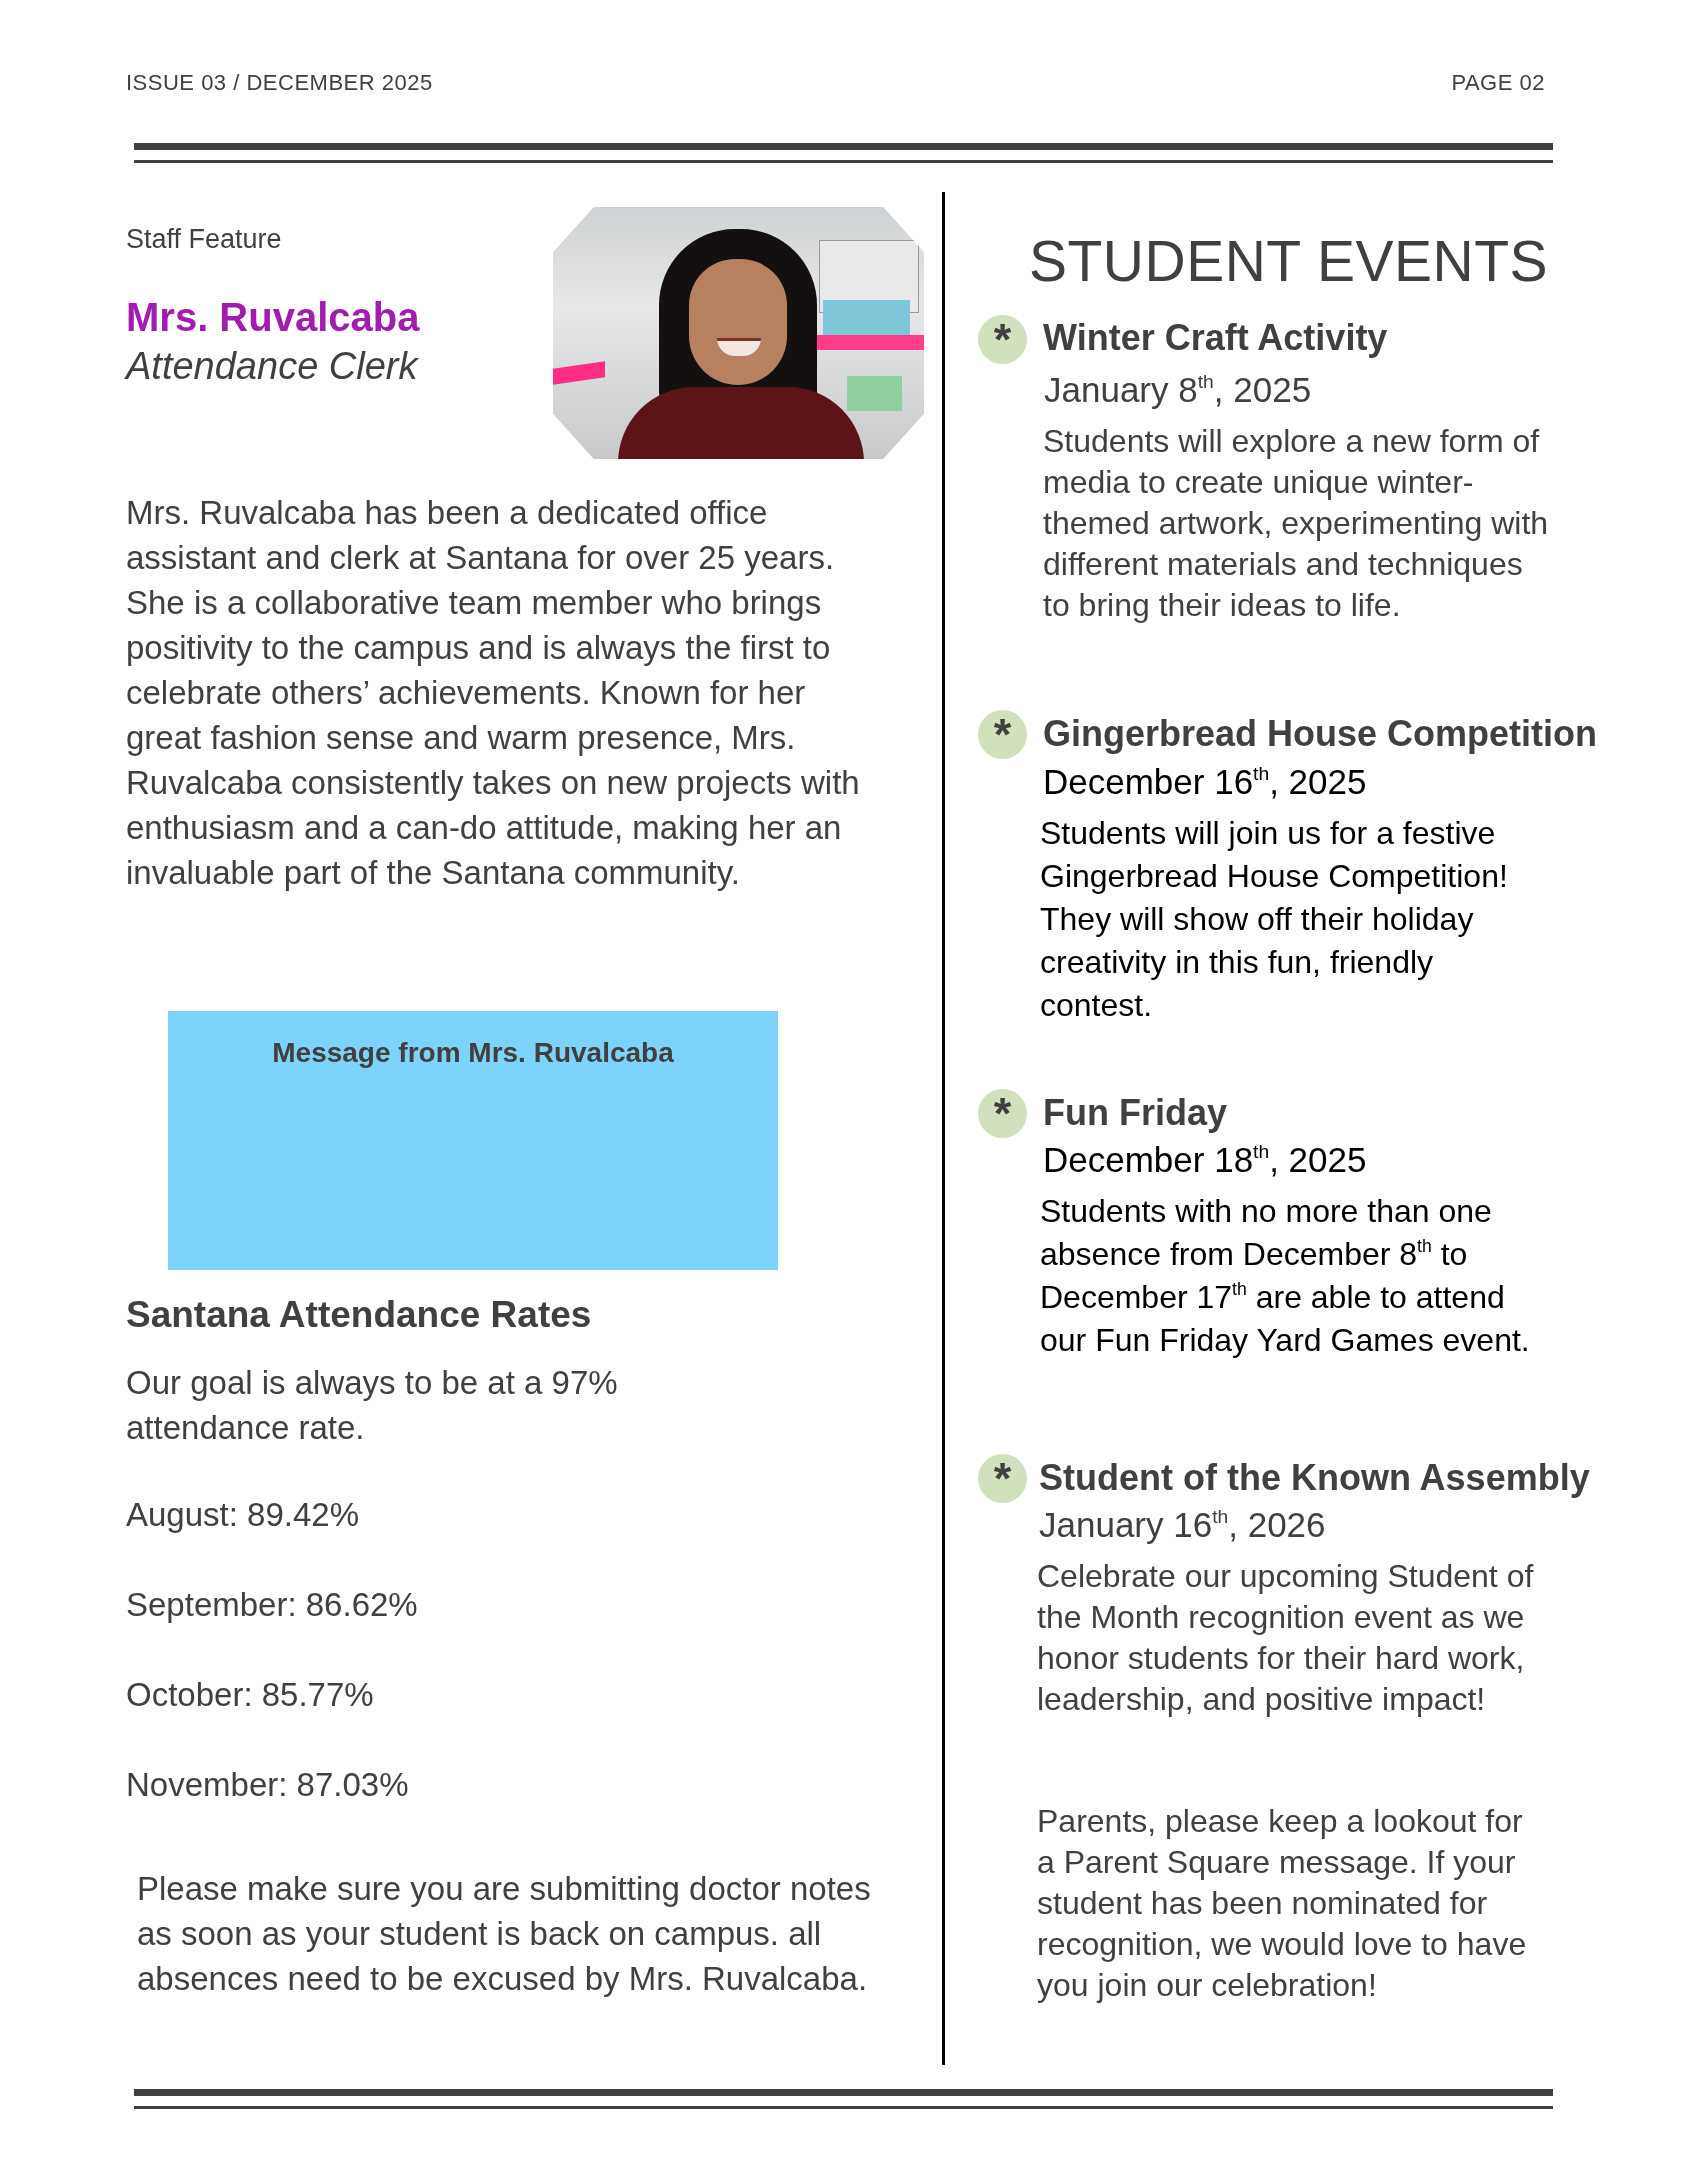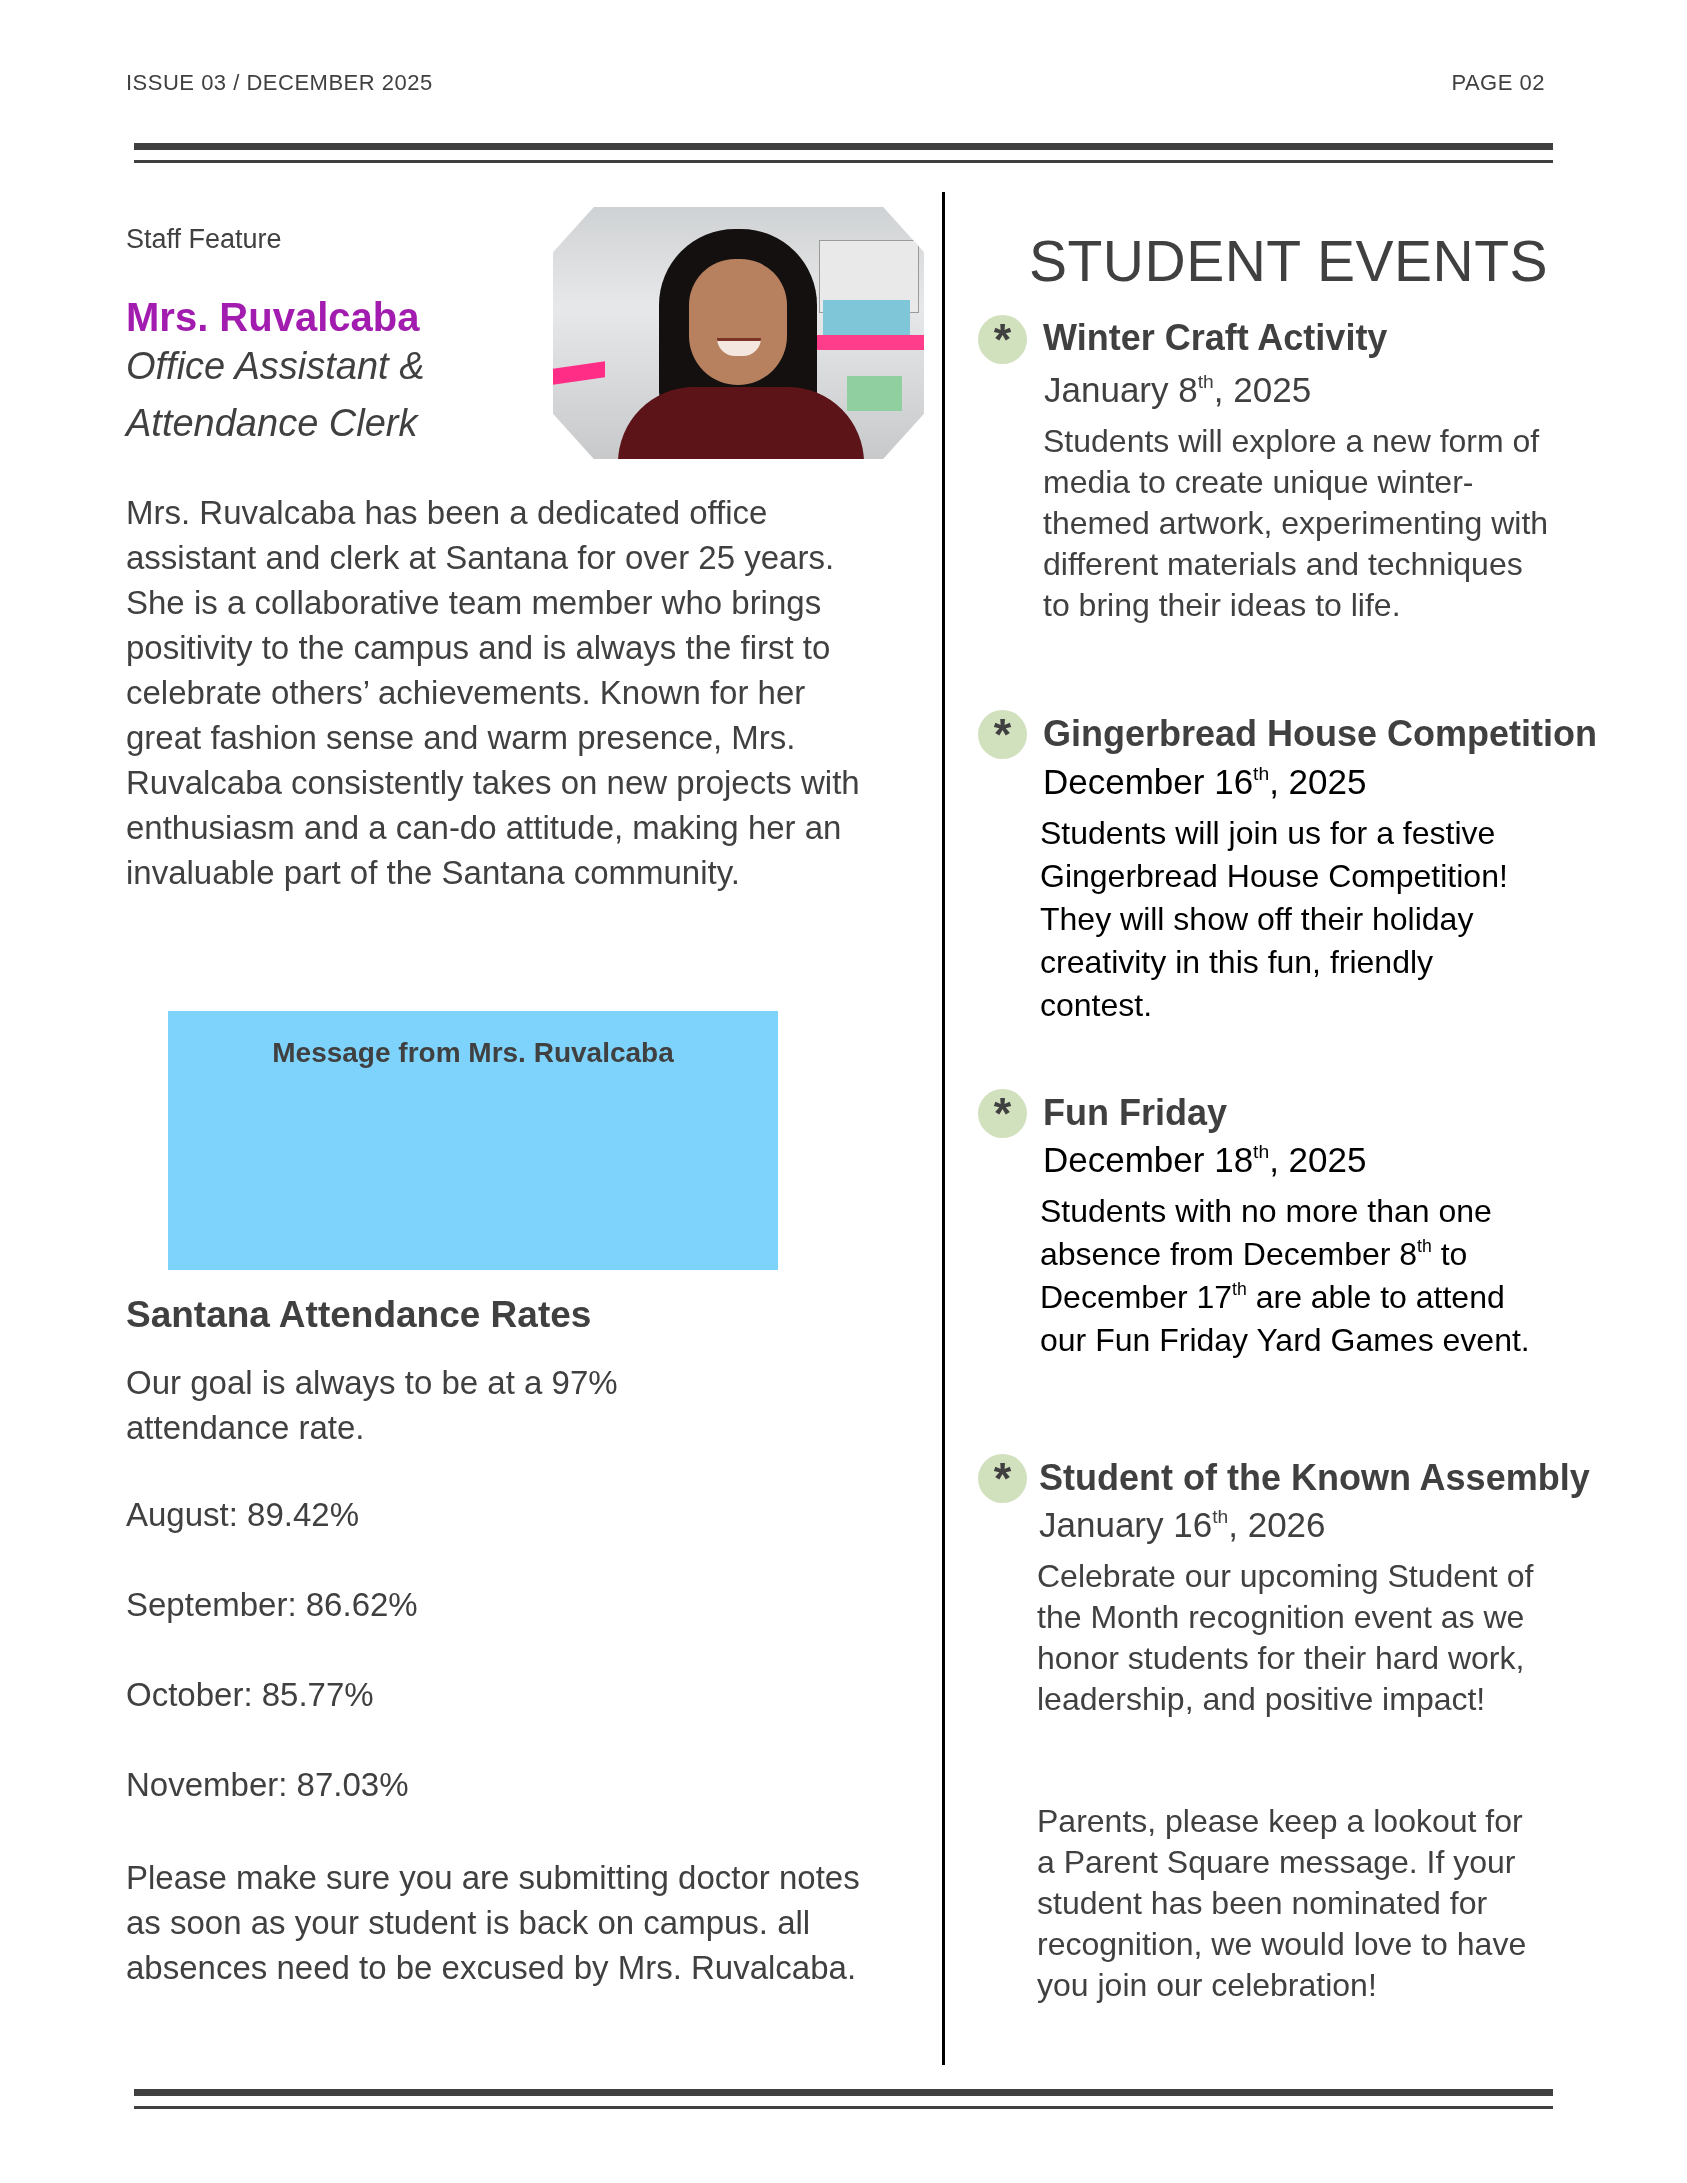--- a/index.html
+++ b/index.html
@@ -69,21 +69,20 @@
 <div class="abs hdr hdr-right">PAGE 02</div>
 <div class="rule-thick" style="top:143px;"></div>
 <div class="rule-thin" style="top:160px;"></div>
 
 <div class="col-divider"></div>
 
 <section>
   <div class="abs kicker">Staff Feature</div>
   <div class="abs name">Mrs. Ruvalcaba</div>
   <div class="abs role">
-    <div>Office Assistant &amp;</div>
     <div>Attendance Clerk</div>
   </div>
   <div class="abs photo" role="img" aria-label="Portrait of Mrs. Ruvalcaba smiling in a maroon polo shirt in the school office">
     <div class="poster"></div>
     <div class="blue"></div>
     <div class="pink-r"></div>
     <div class="pink-l"></div>
     <div class="green"></div>
     <div class="hair"></div>
     <div class="shirt"></div>
@@ -97,21 +96,21 @@
   </div>
 </section>
 
 <section>
   <div class="abs att-title">Santana Attendance Rates</div>
   <p class="abs att-intro" style="margin:0;">Our goal is always to be at a 97% attendance rate.</p>
   <div class="abs att-row" style="top:1496px;">August: 89.42%</div>
   <div class="abs att-row" style="top:1586px;">September: 86.62%</div>
   <div class="abs att-row" style="top:1676px;">October: 85.77%</div>
   <div class="abs att-row" style="top:1766px;">November: 87.03%</div>
-  <p class="abs att-note" style="margin:0;">Please make sure you are submitting doctor notes as soon as your student is back on campus. all absences need to be excused by Mrs. Ruvalcaba.</p>
+  <p class="abs att-note" style="margin:11px;">Please make sure you are submitting doctor notes as soon as your student is back on campus. all absences need to be excused by Mrs. Ruvalcaba.</p>
 </section>
 
 <section>
   <div class="abs events-title">STUDENT EVENTS</div>
 
   <div>
     <div class="ev-icon" style="left:978px; top:315px;">
         <span>*</span>
       </div>
     <div class="ev-title" style="left:1043px; top:317px;">Winter Craft Activity</div>

